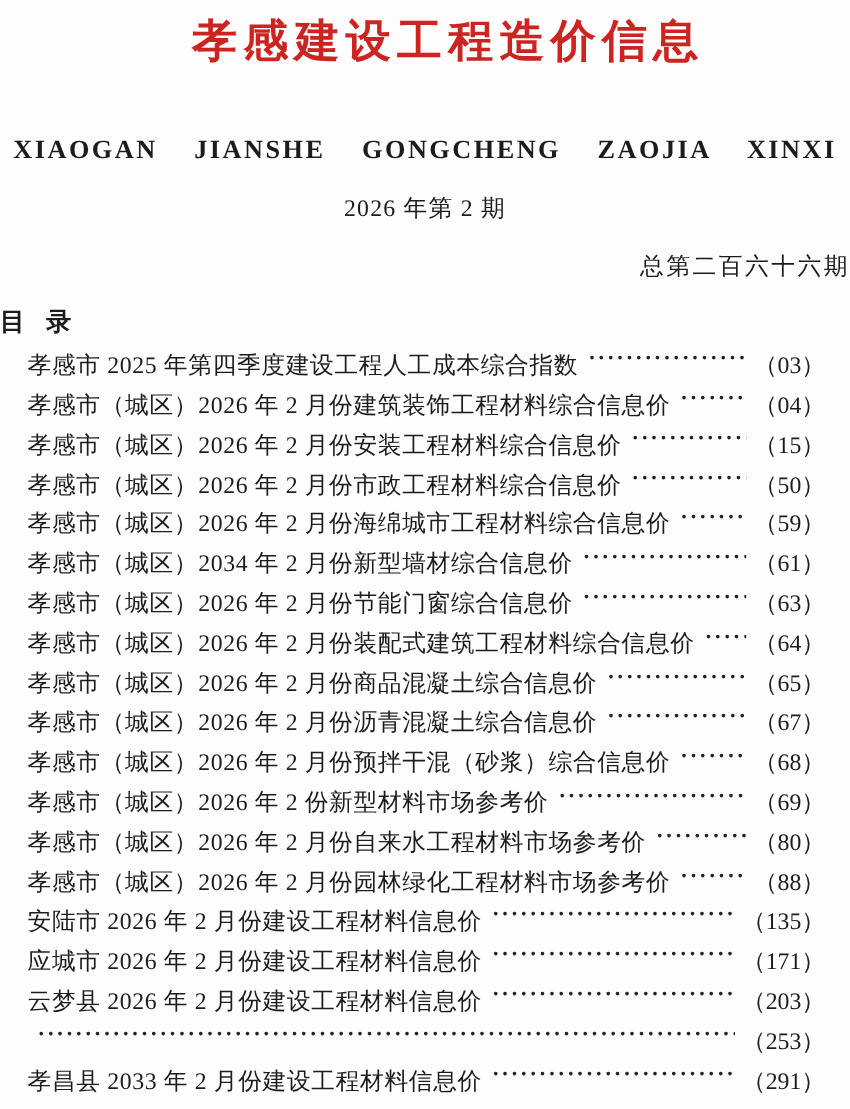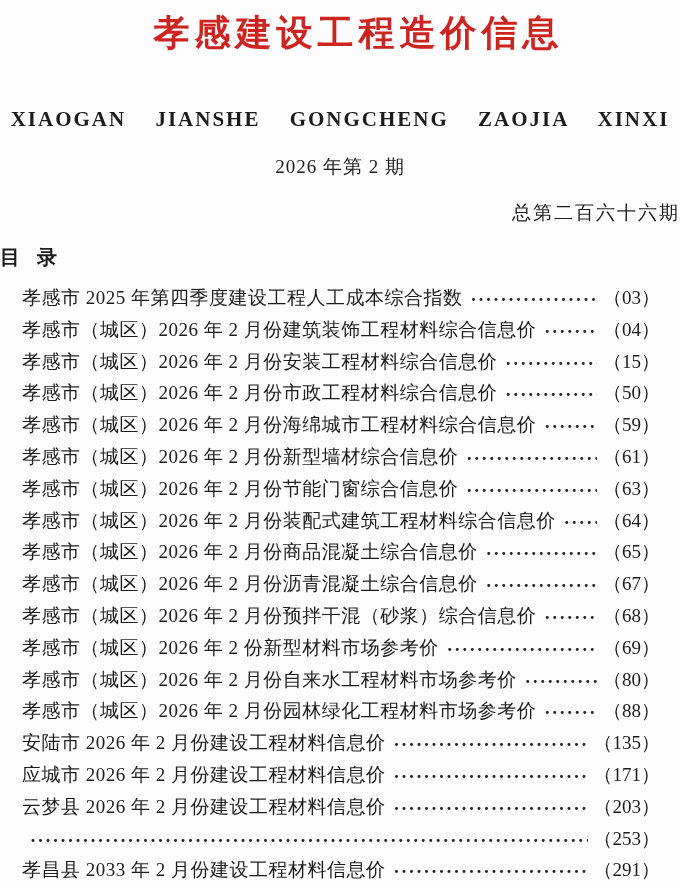--- a/index.html
+++ b/index.html
@@ -51,21 +51,21 @@
     margin-top: 18px;
     font-size: 20px;
     font-weight: bold;
     letter-spacing: 6px;
   }
   .toc-list {
     margin: 8px 20px 0 22px;
   }
   .toc-row {
     display: flex;
-    align-items: flex-end;
+    align-items: flex-start;
     height: 31.8px;
     font-size: 19px;
     white-space: nowrap;
   }
   .toc-title {
     flex: 0 0 auto;
     letter-spacing: 0.5px;
   }
   .toc-dots {
     flex: 1 1 auto;
@@ -124,21 +124,21 @@
     <span class="toc-page">（50）</span>
   </div>
 
   <div class="toc-row">
     <span class="toc-title">孝感市（城区）2026 年 2 月份海绵城市工程材料综合信息价</span>
     <span class="toc-dots">························································································································</span>
     <span class="toc-page">（59）</span>
   </div>
 
   <div class="toc-row">
-    <span class="toc-title">孝感市（城区）2026 年 2 月份新型墙材综合信息价</span>
+    <span class="toc-title">孝感市（城区）2034 年 2 月份新型墙材综合信息价</span>
     <span class="toc-dots">························································································································</span>
     <span class="toc-page">（61）</span>
   </div>
 
   <div class="toc-row">
     <span class="toc-title">孝感市（城区）2026 年 2 月份节能门窗综合信息价</span>
     <span class="toc-dots">························································································································</span>
     <span class="toc-page">（63）</span>
   </div>
 

